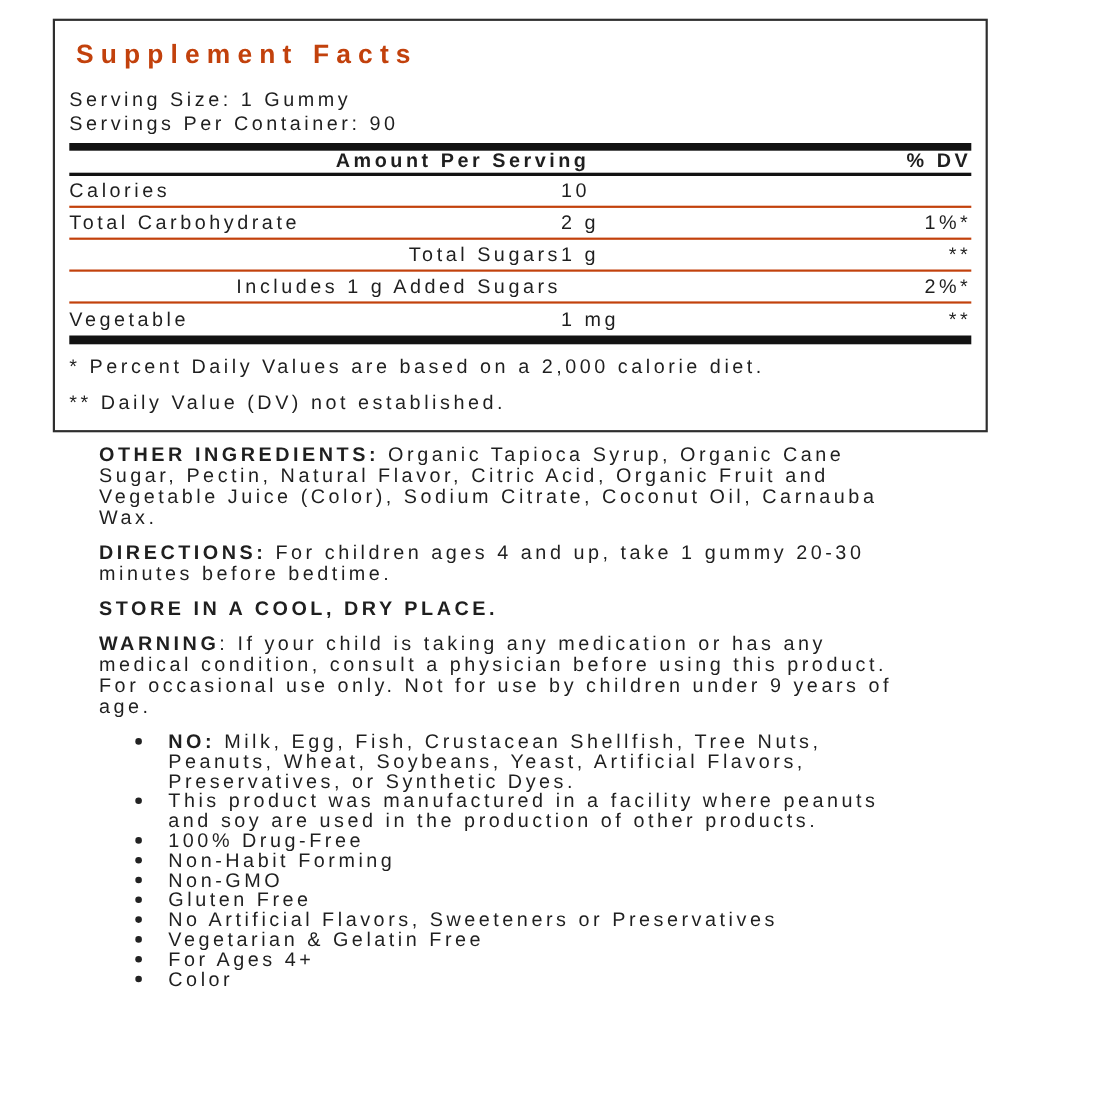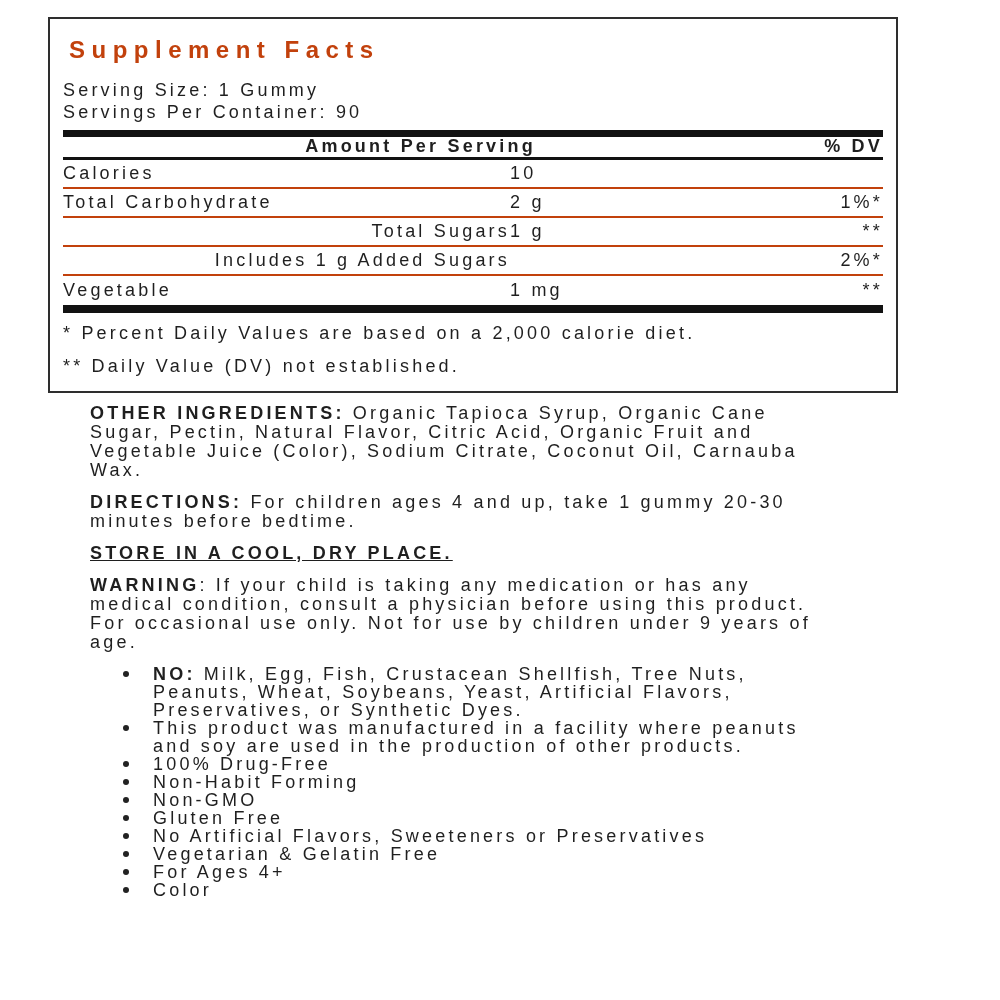--- a/index.html
+++ b/index.html
@@ -67,21 +67,21 @@
     position: absolute;
     left: 62px; top: 404px;
     width: 832px;
     font-size: 18px;
     line-height: 19px;
     letter-spacing: 3.2px;
     margin-left: 28px;
   }
   .para { margin: 0 0 13px 0; white-space: pre-line; }
   .lead { font-weight: bold; }
-  .bold-line { font-weight: bold; text-decoration: underline; }
+  .bold-line { font-weight: bold; }
 
   ul.features { list-style: none; margin: 13px 0 0 0; padding: 0; }
   ul.features li {
     position: relative;
     padding-left: 63px;
     line-height: 18px;
     white-space: pre-line;
   }
   ul.features li::before {
     content: "";

